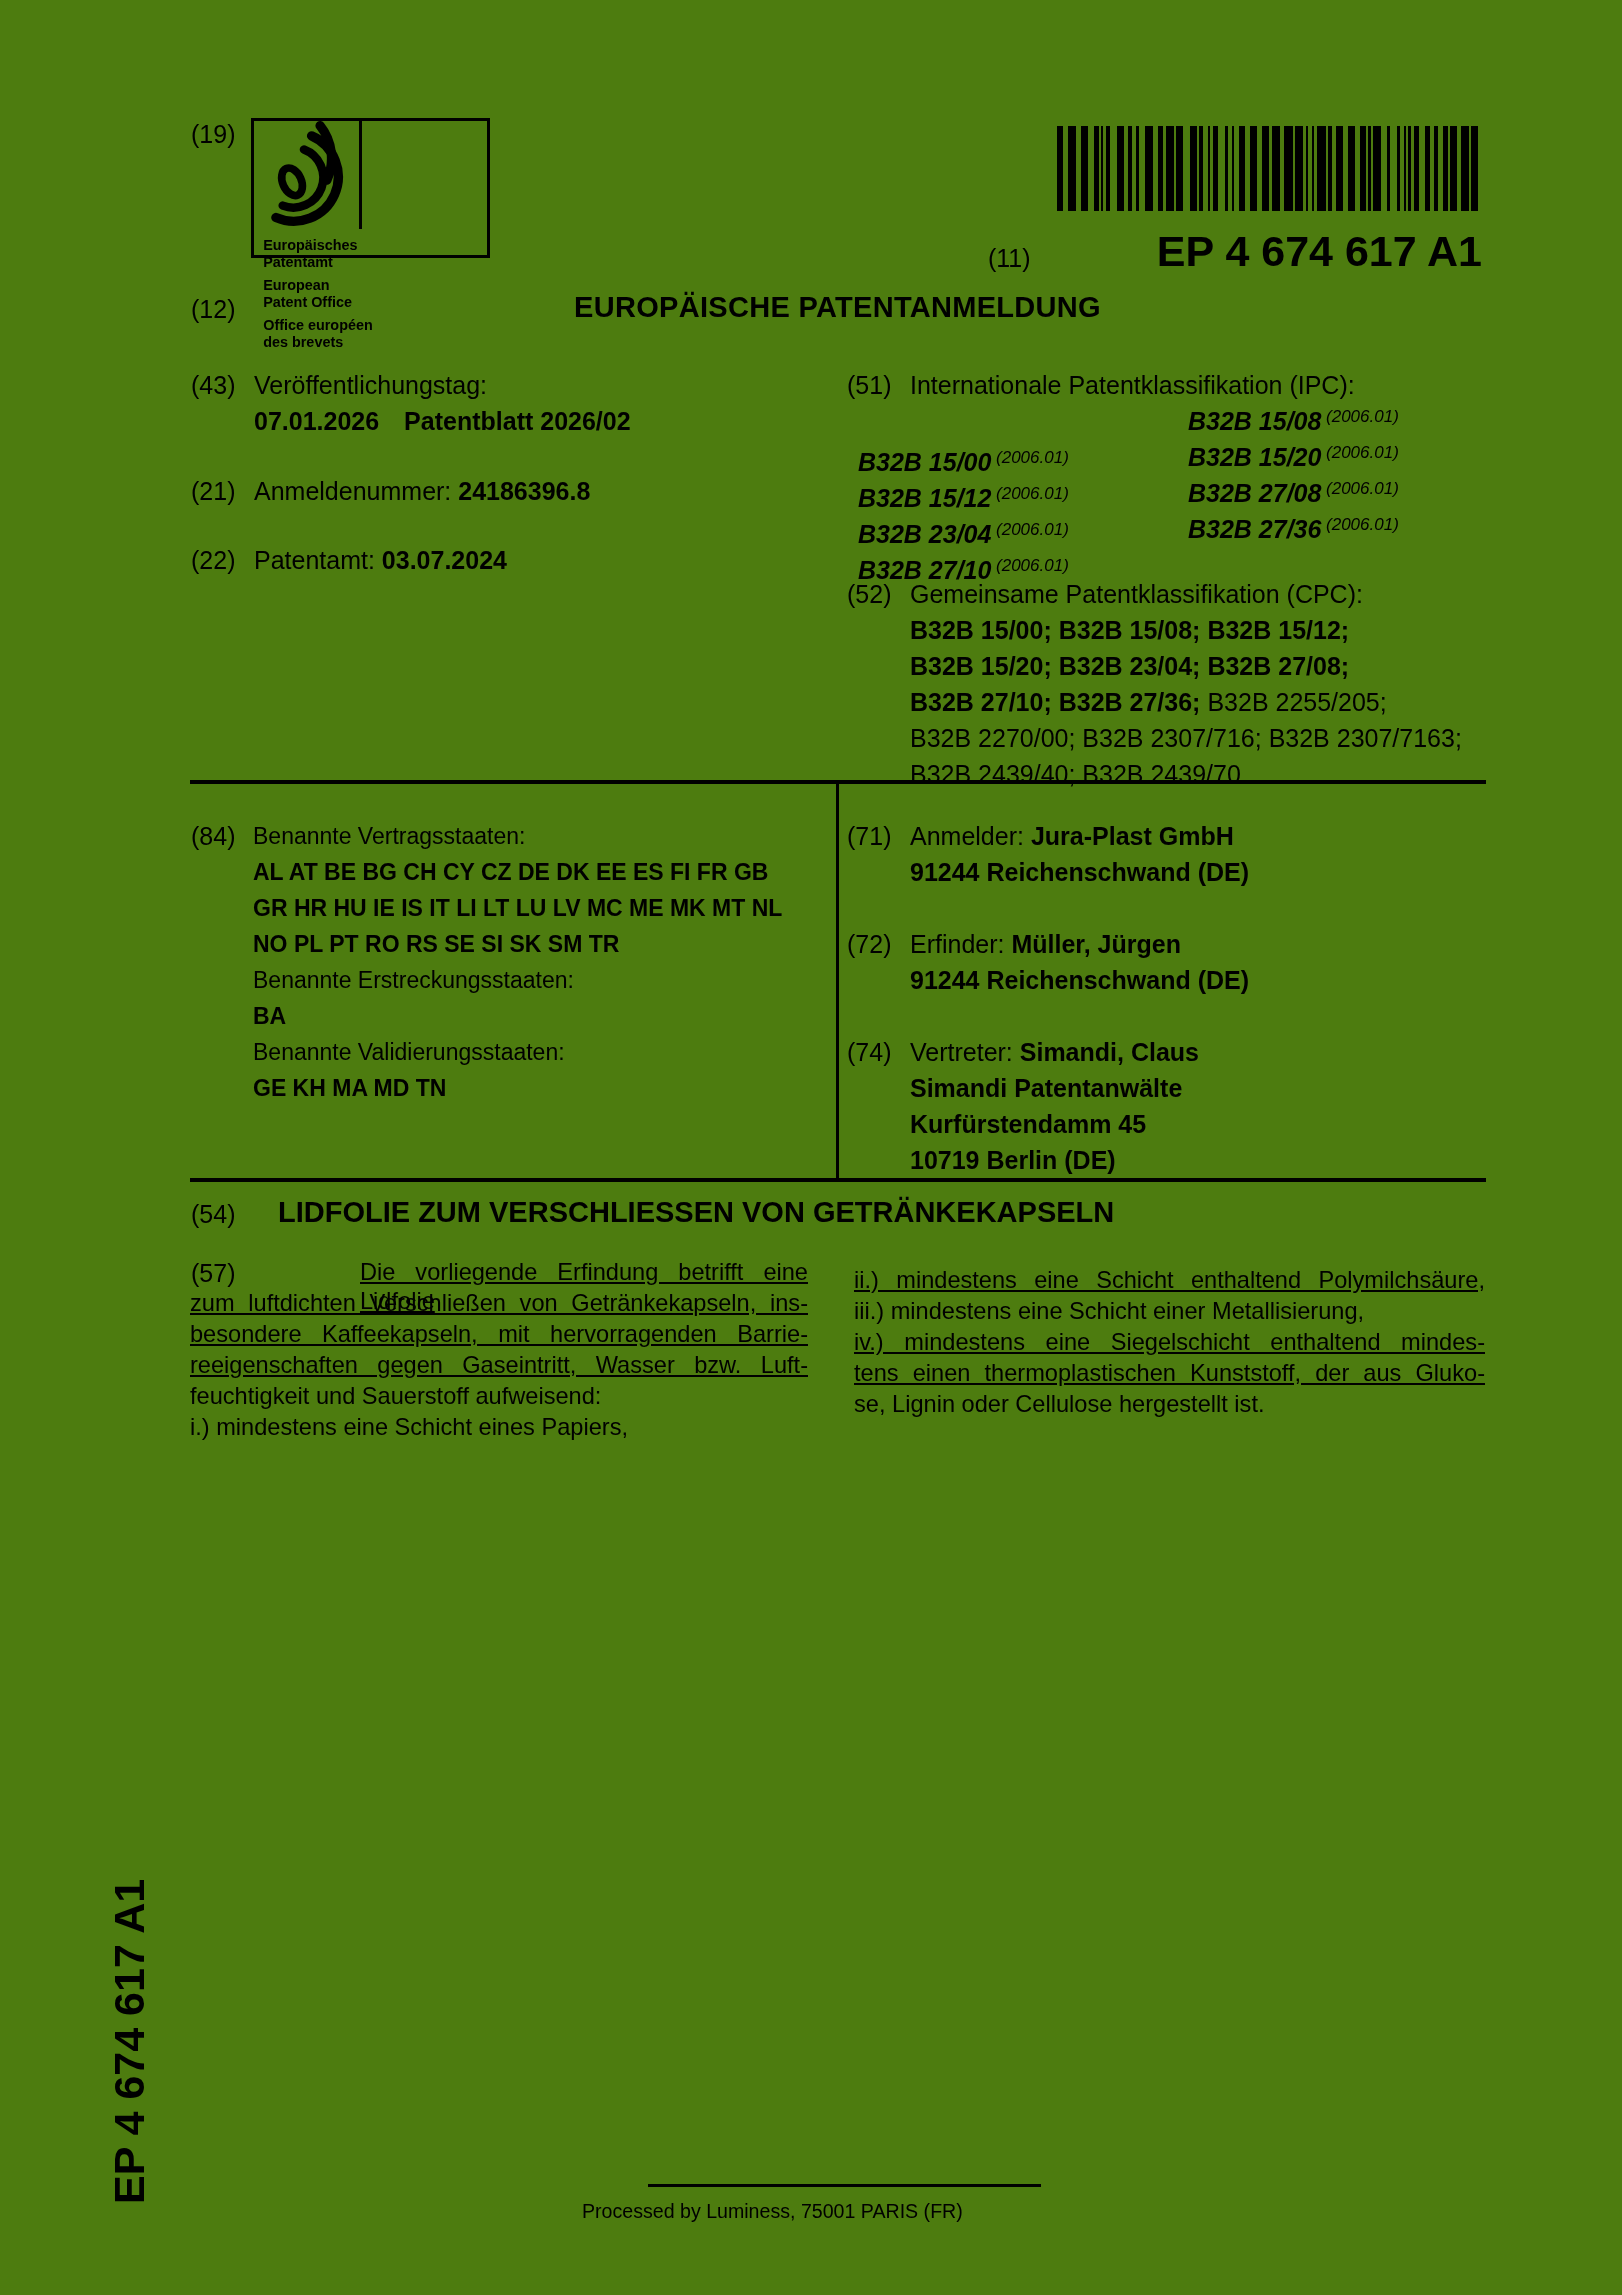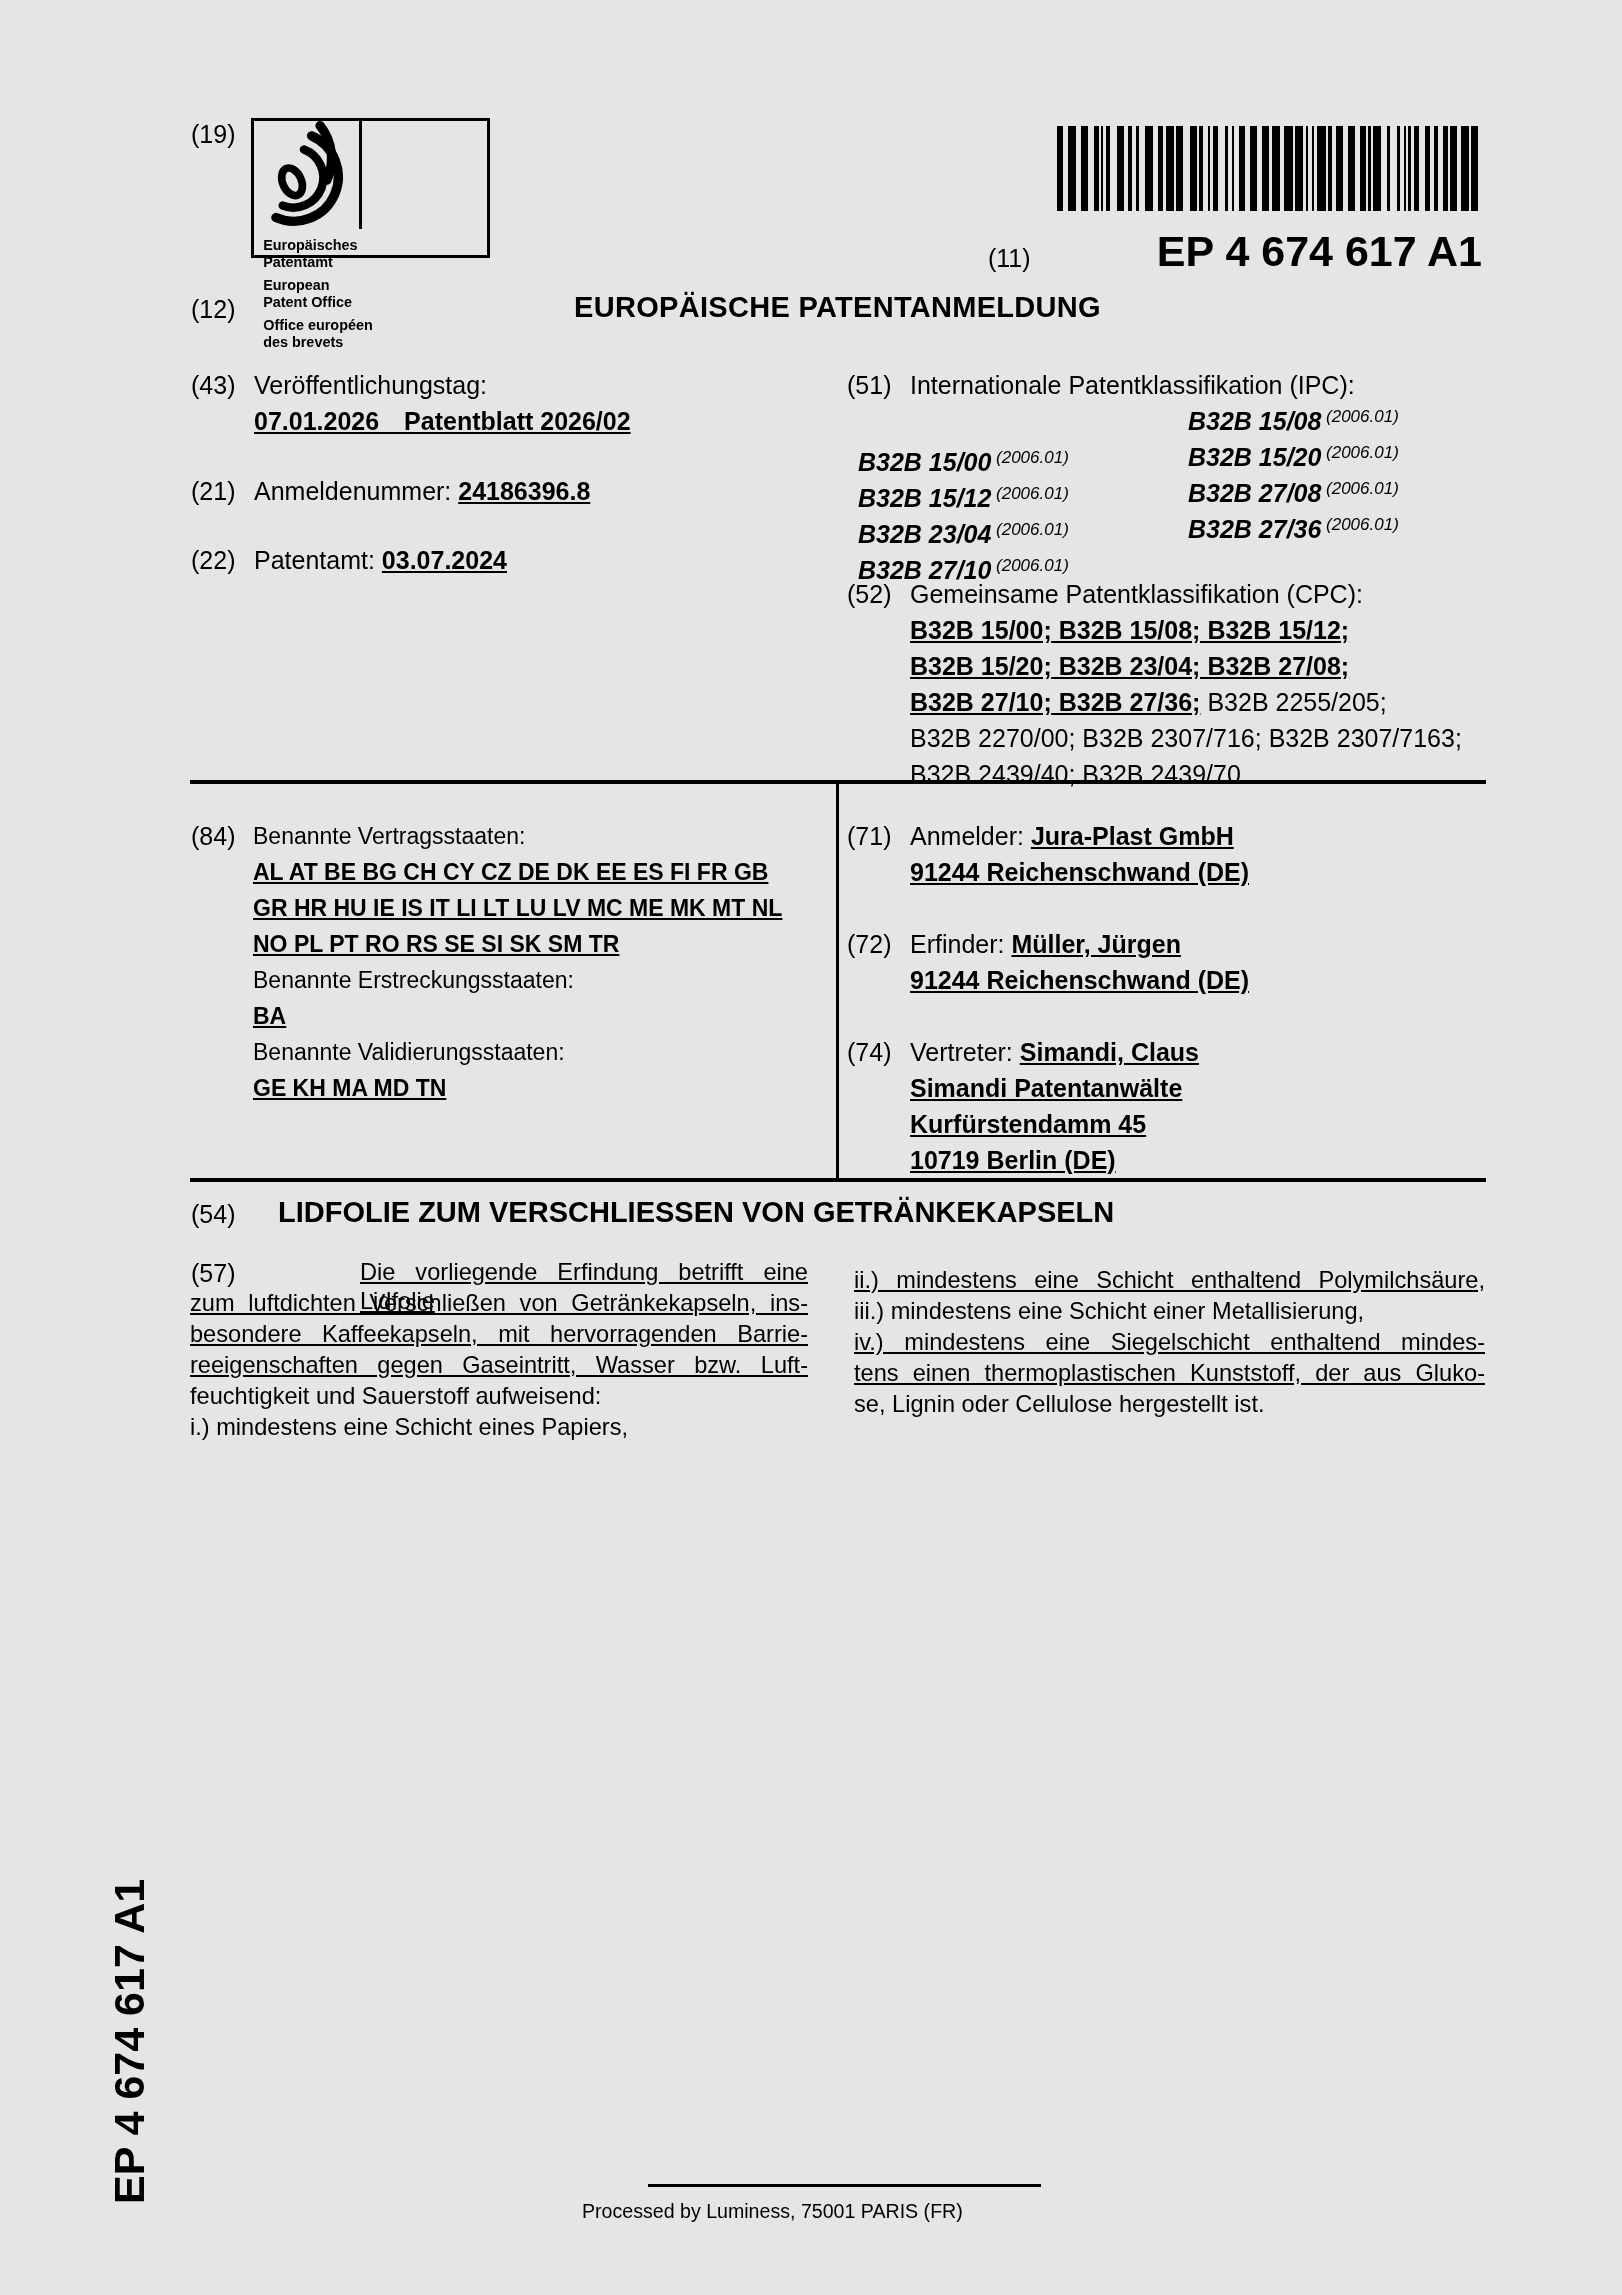--- a/index.html
+++ b/index.html
@@ -1,24 +1,24 @@
 <!DOCTYPE html>
 <html style="font-size:10.5px"><head>
 <meta charset="utf-8">
 <style>
   html,body{margin:0;padding:0;background:#888;}
   .page{
-    position:relative;width:1623px;height:2295px;background:#e5e5e5;
+    position:relative;width:1623px;height:2295px;background:#4d7c0f;
     font-family:"Liberation Sans", sans-serif;color:#000;overflow:hidden;
   }
   .abs{position:absolute;}
   .tag{position:absolute;font-size:25px;line-height:30px;white-space:nowrap;}
   .label{font-size:25px;line-height:30px;white-space:nowrap;}
   .ln{height:36px;font-size:25px;line-height:30px;white-space:nowrap;}
-  .b{font-weight:bold;text-decoration:underline;}
+  .b{font-weight:bold;}
   
   .logo-box{position:absolute;left:251px;top:118px;width:233px;height:134px;border:3.3px solid #000;display:flex;flex-direction:column;}
   .logo-glyph{width:105px;border-right:3.3px solid #000;display:flex;align-items:center;justify-content:center;}
   .logo-text{flex:1;padding:7.9px 0 0 9.2px;font-weight:bold;font-size:14.4px;}
   .logo-text .ln{height:17px;font-size:14.4px;line-height:17px;}
   .logo-group{margin-bottom:5.9px;}
   
   .barcode{position:absolute;left:1057px;top:126px;width:425px;height:85px;}
   .barcode i{position:absolute;top:0;height:100%;background:#000;}
   .pub-number{position:absolute;left:1142px;top:230px;width:340px;text-align:right;font-size:43px;font-weight:bold;line-height:43px;white-space:nowrap;}

